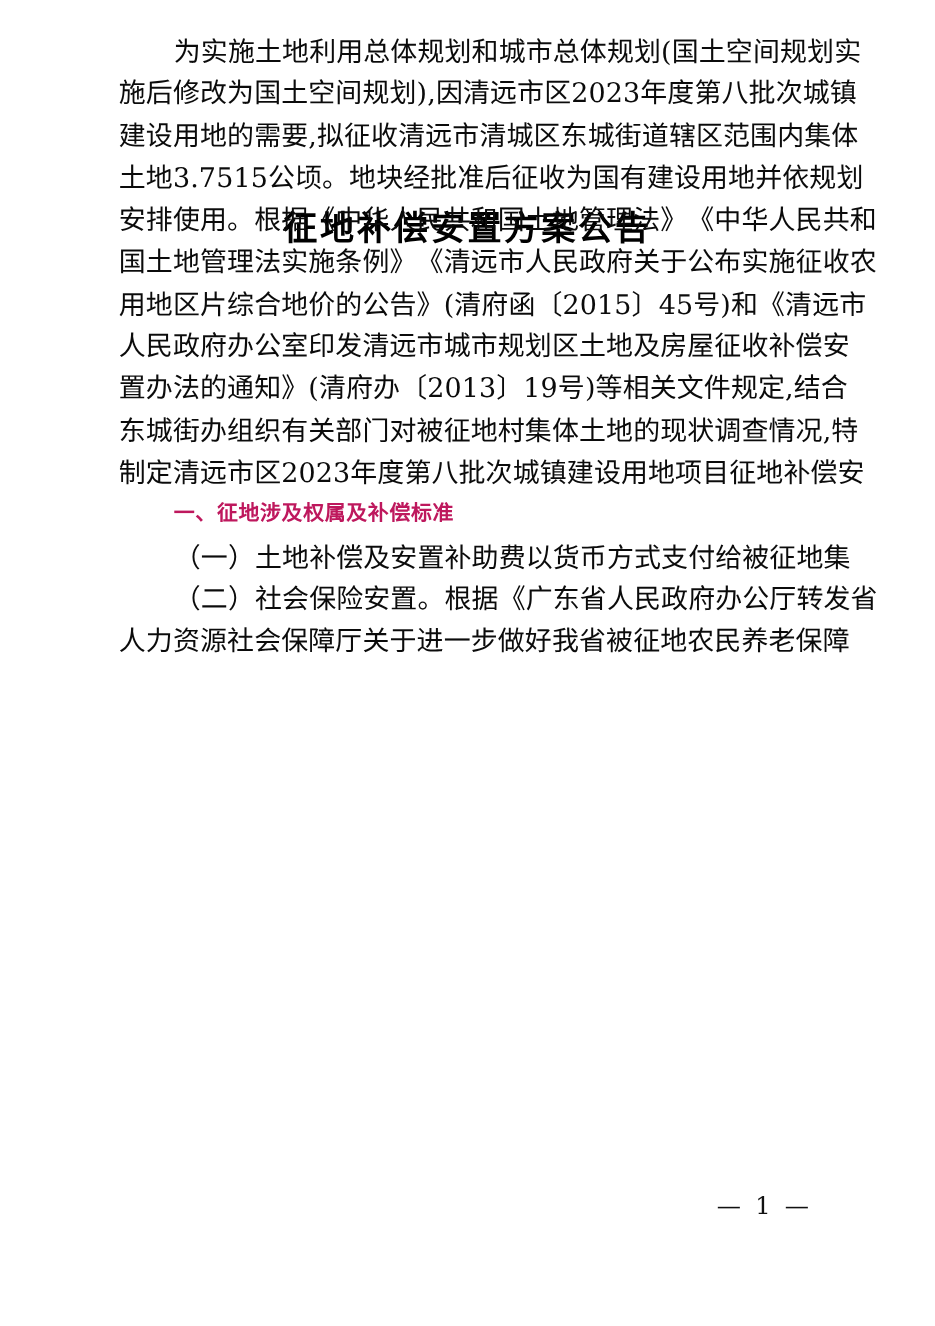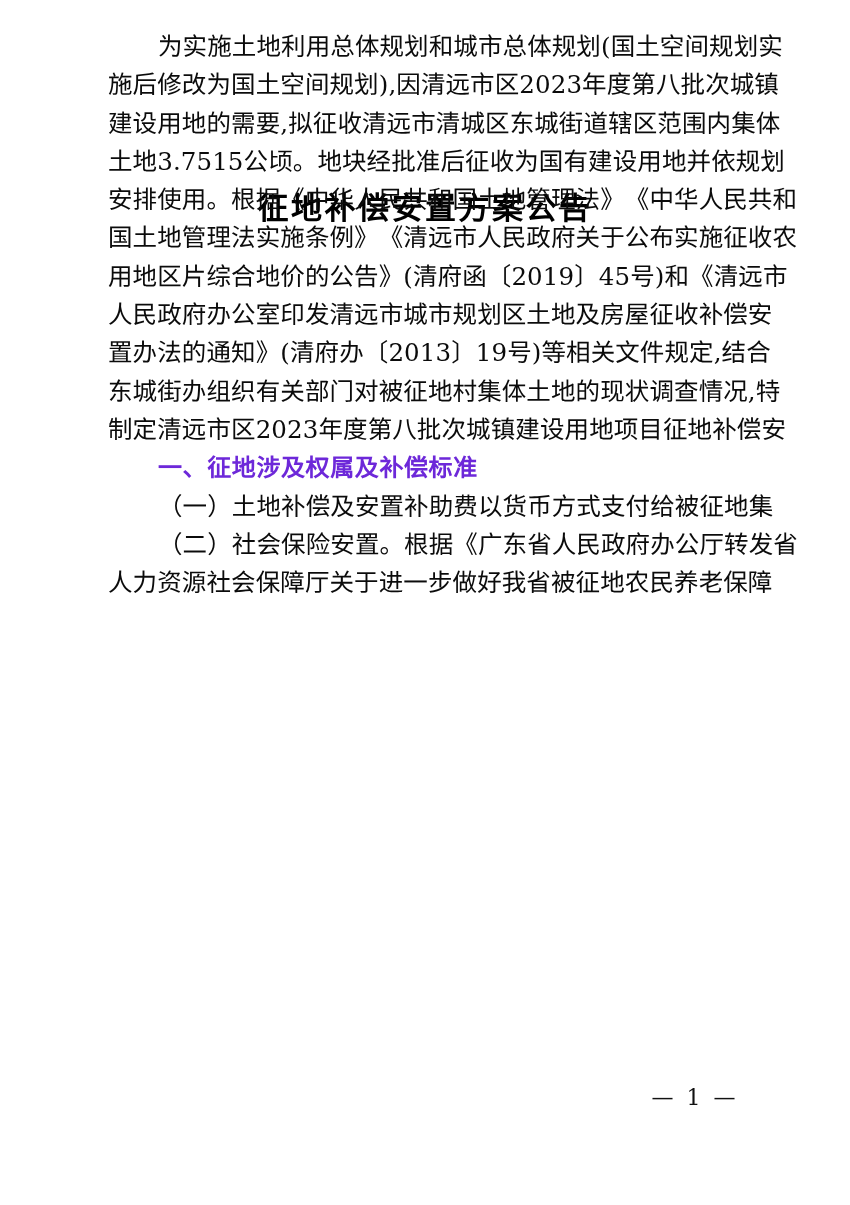--- a/index.html
+++ b/index.html
@@ -64,28 +64,28 @@
     display: block;
     text-align: left;
   }
 
   .line > span {
     display: inline-block;
   }
 
   
   .heading {
-    font-family: Liberation Serif, serif;
+    font-family: Liberation Mono, monospace;
     font-weight: 700;
-    font-size: 24px;
+    font-size: 19px;
     line-height: 38.3px;
     letter-spacing: 0.6px;
     padding-left: 50px;
     white-space: nowrap;
-    color: #6d28d9;
+    color: #be185d;
   }
 
   .subnote {
     font-size: 24.5px;
     line-height: 38.3px;
     padding-left: 50px;
     white-space: nowrap;
   }
 
   
@@ -300,21 +300,21 @@
           <span>价</span>
           <span>的</span>
           <span>公</span>
           <span>告</span>
           <span>》</span>
           <span>(</span>
           <span>清</span>
           <span>府</span>
           <span>函</span>
           <span>〔</span>
-          <span>2019</span>
+          <span>2015</span>
           <span>〕</span>
           <span>45</span>
           <span>号</span>
           <span>)</span>
           <span>和</span>
           <span>《</span>
           <span>清</span>
           <span>远</span>
           <span>市</span>
         </div>

